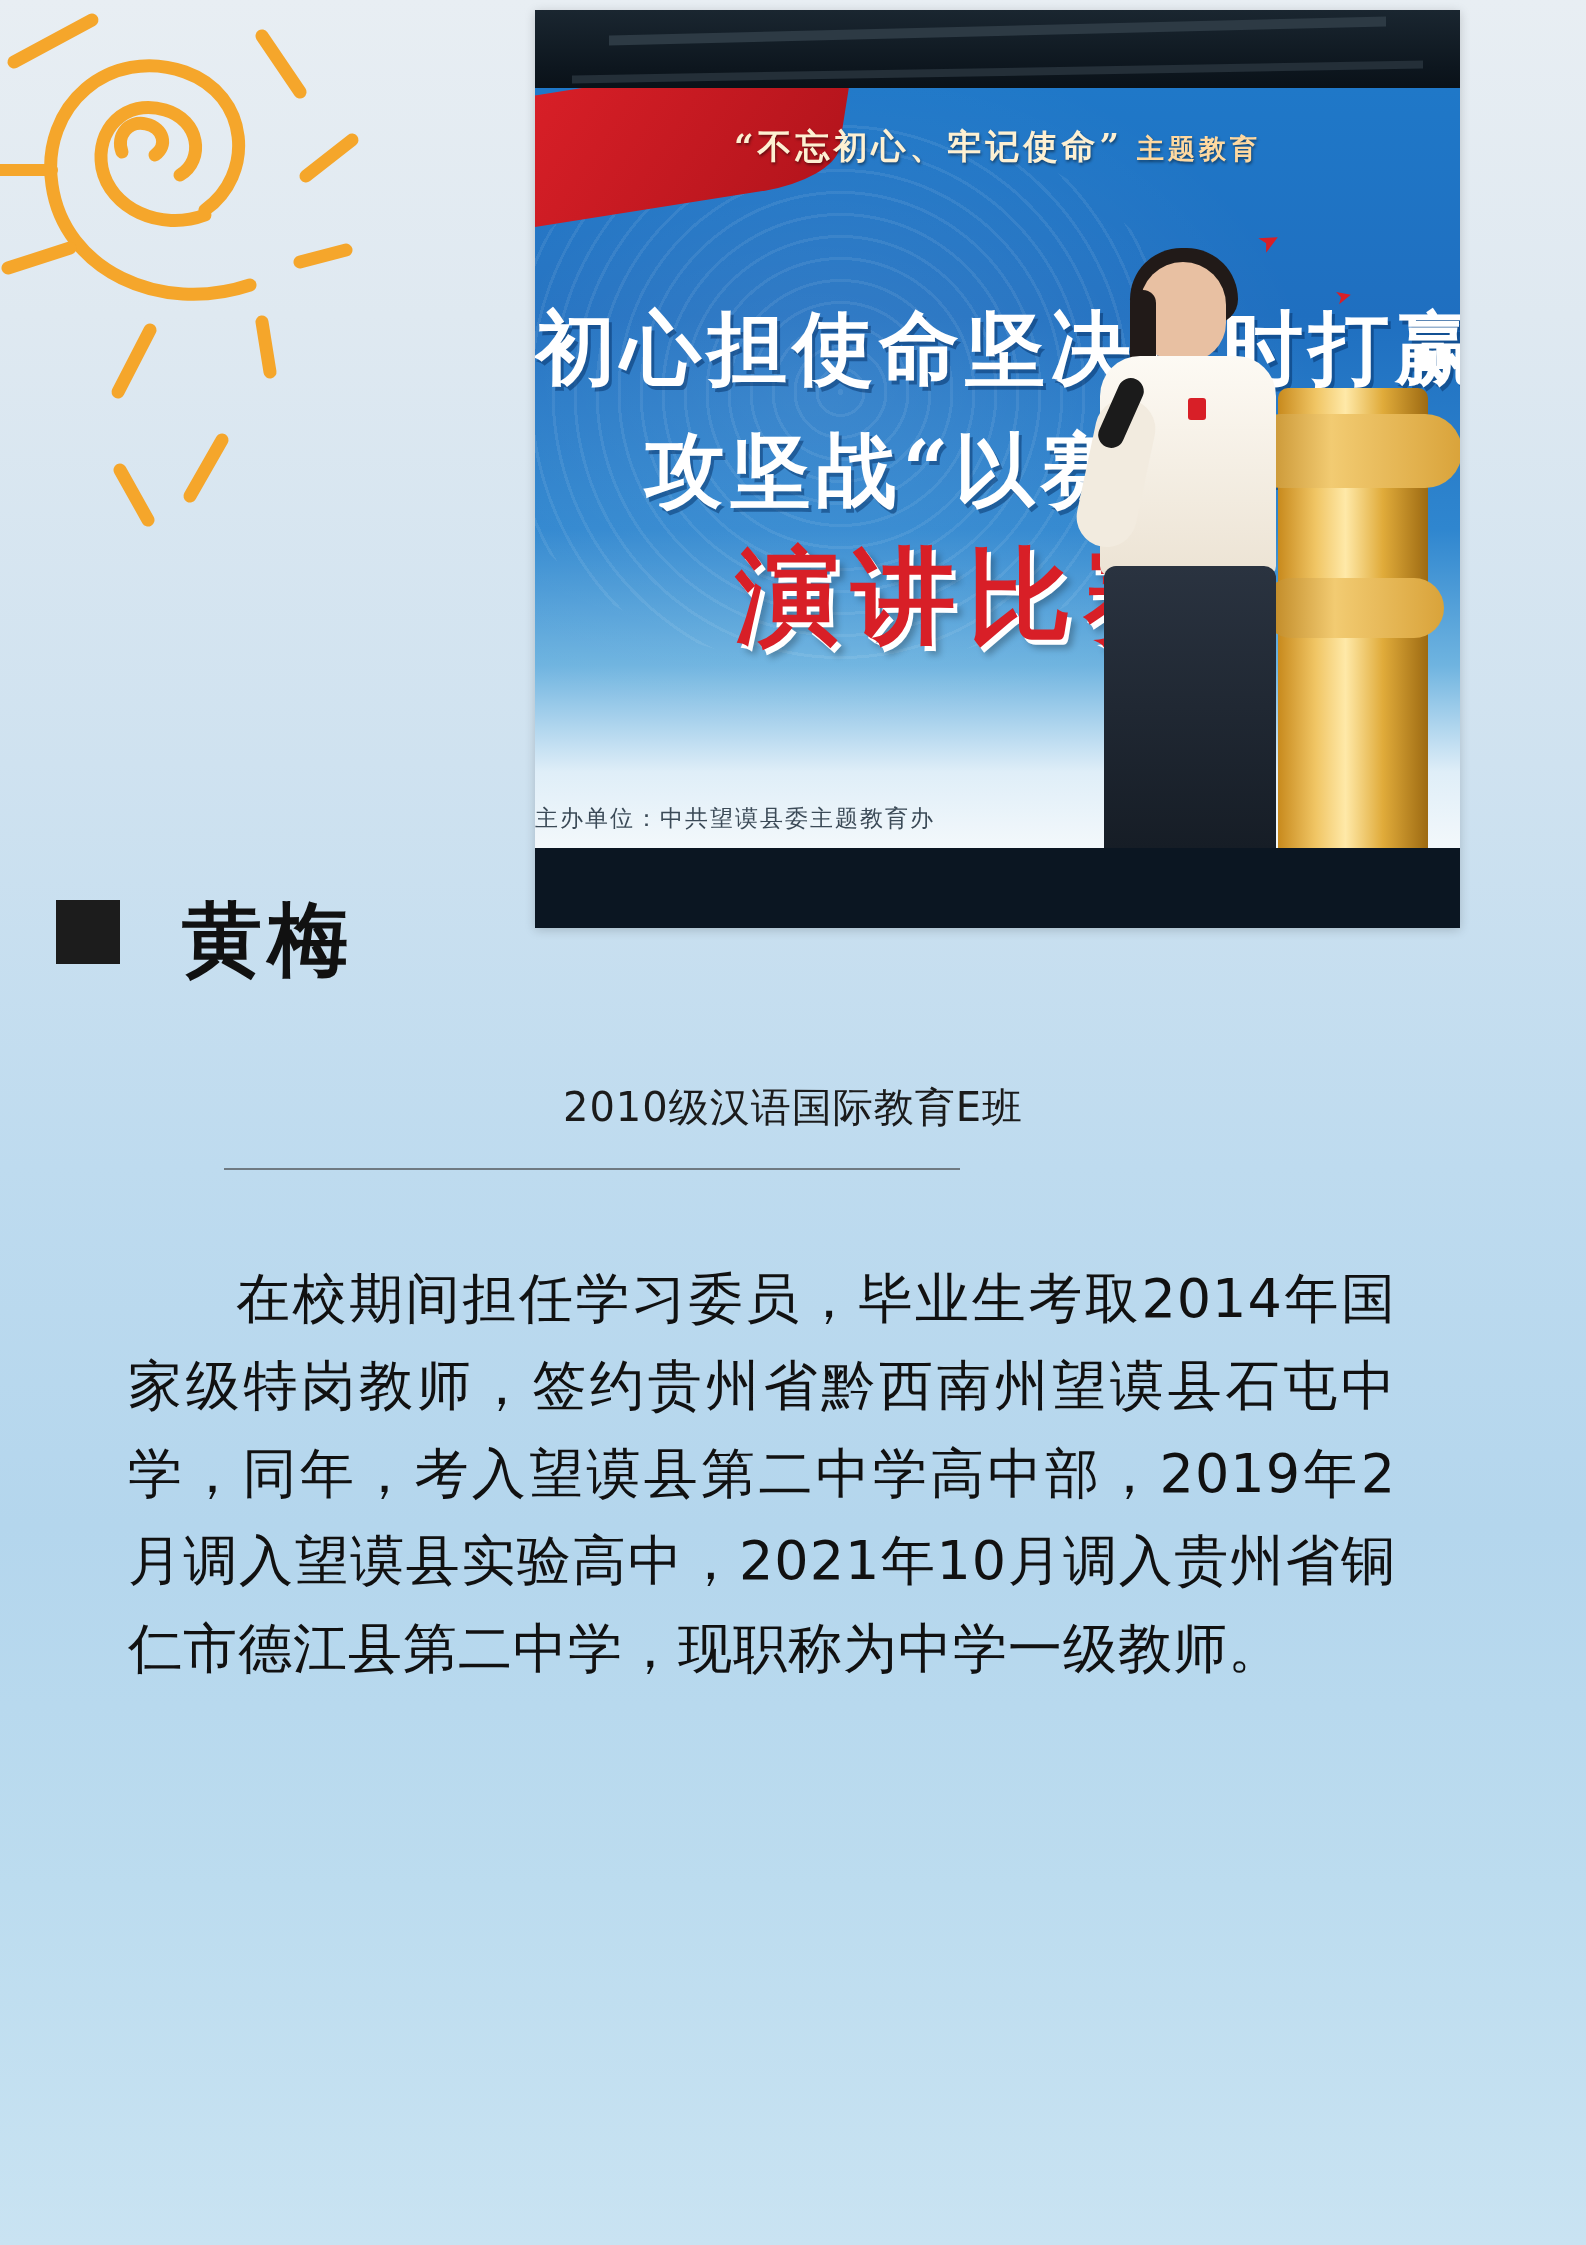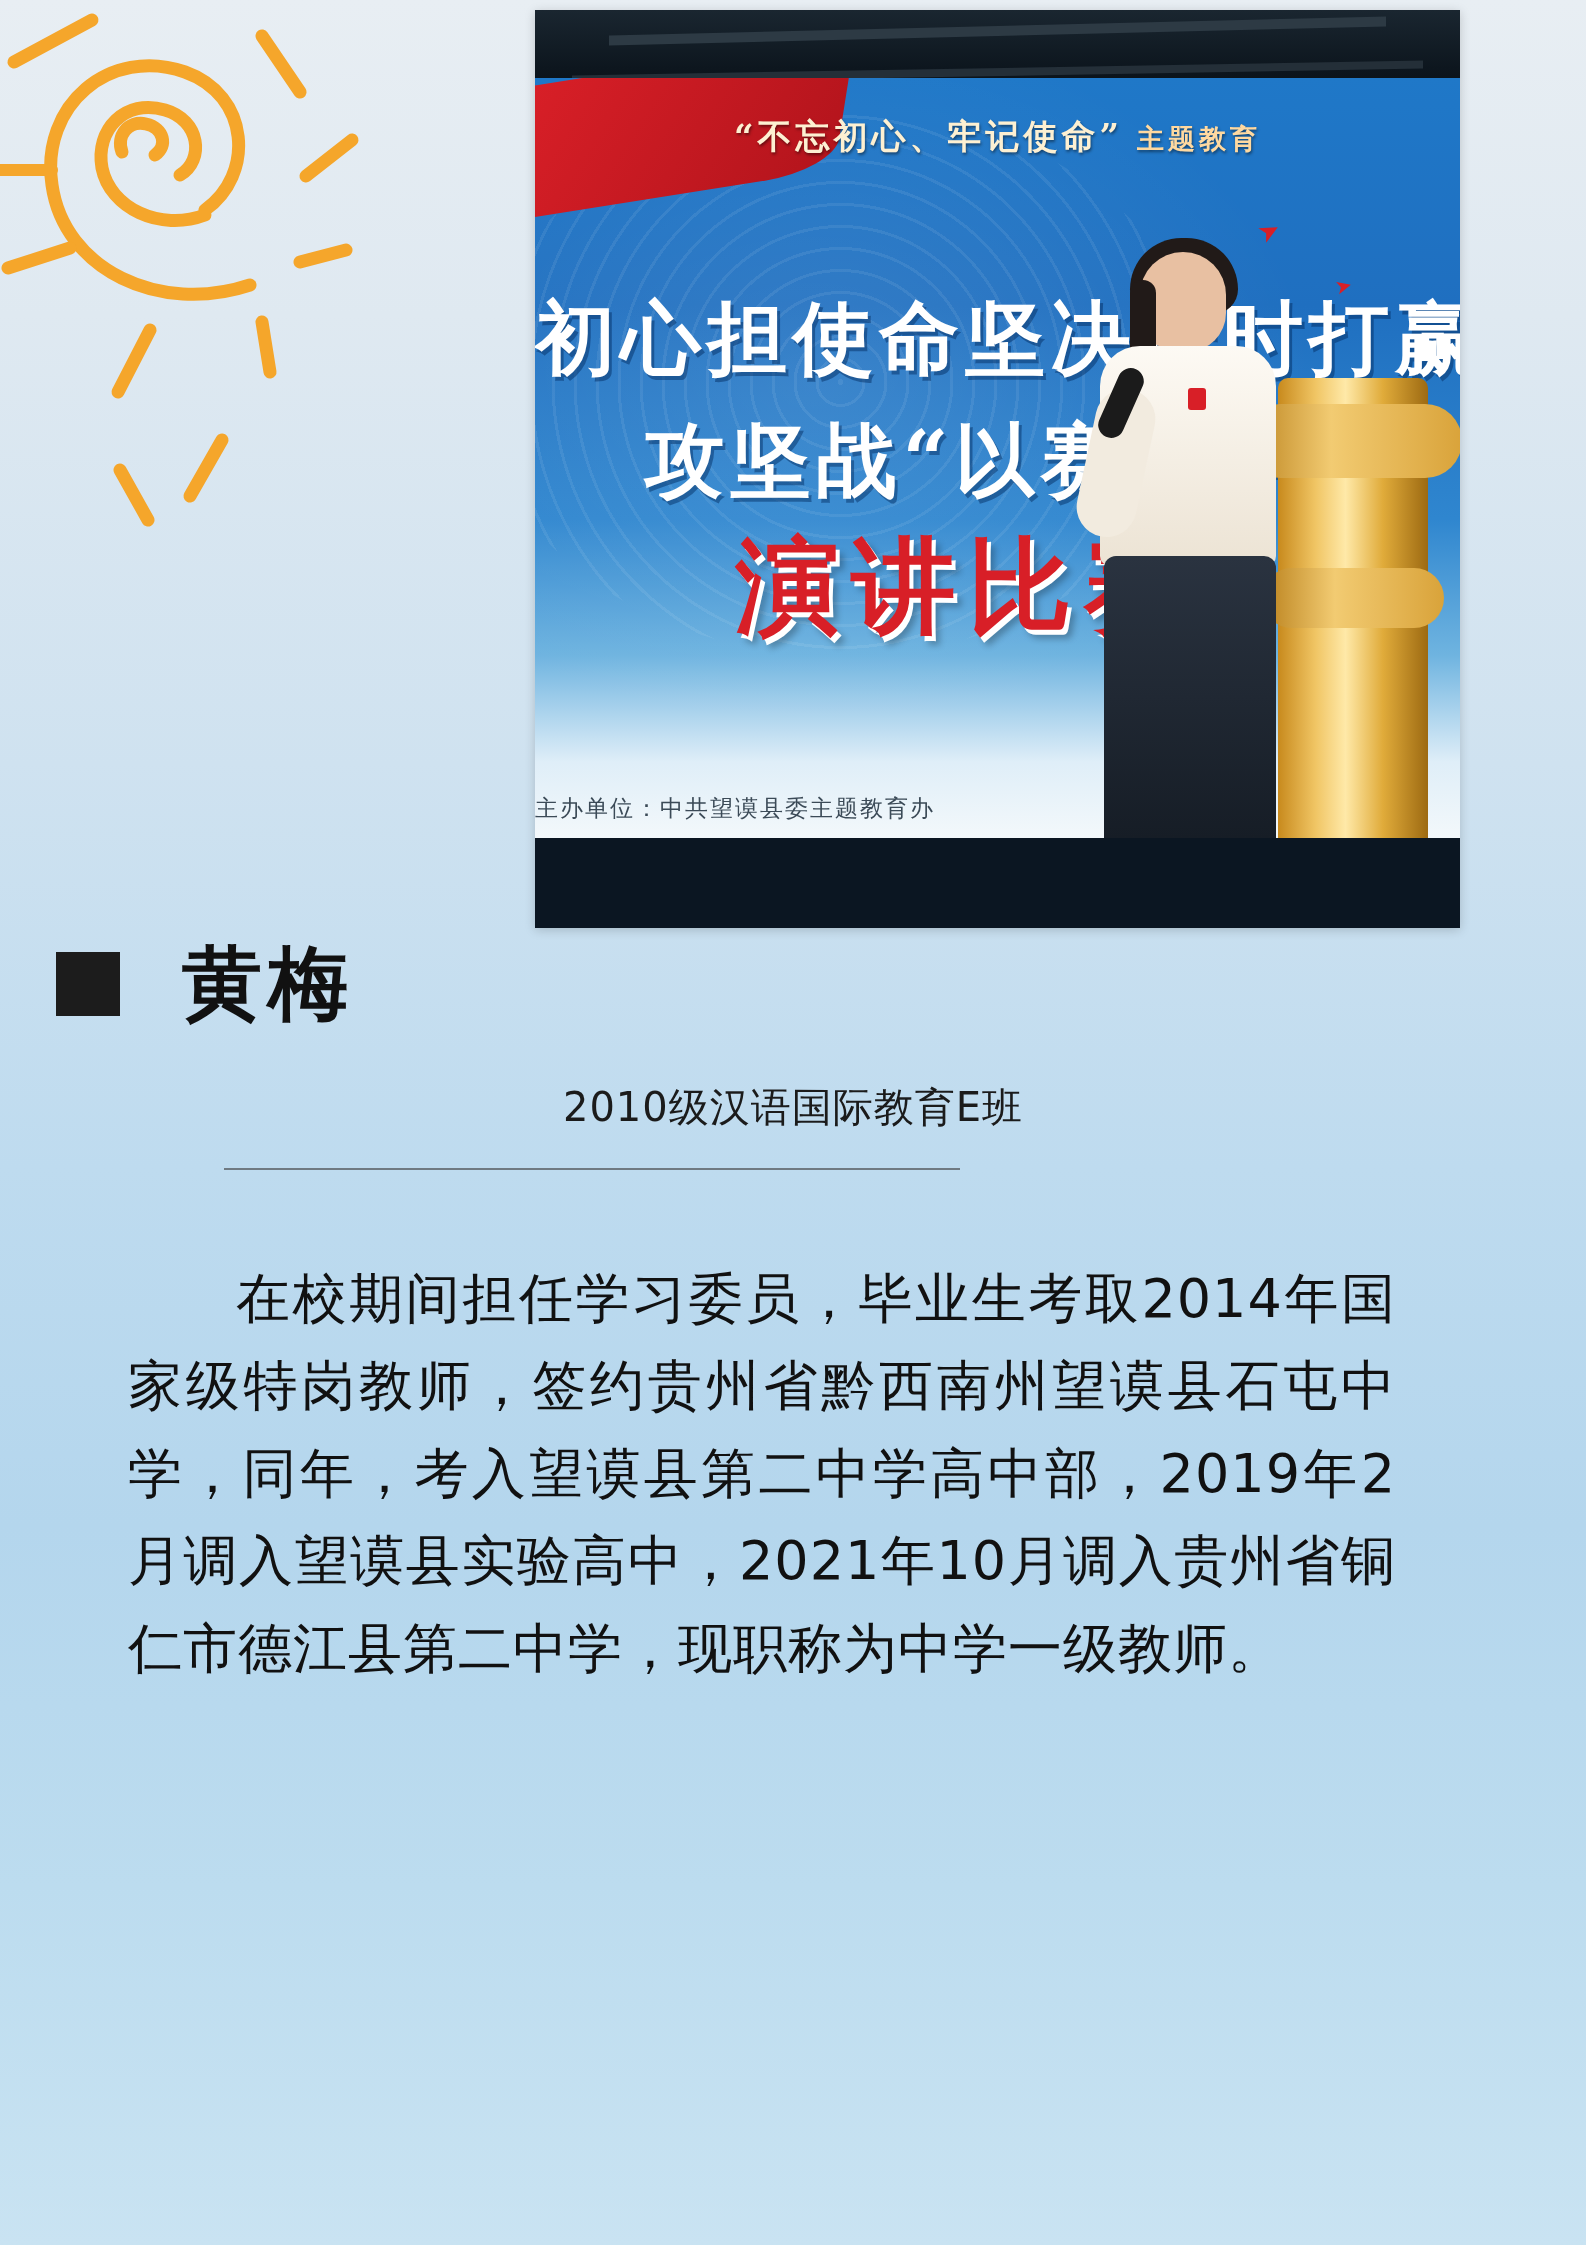--- a/index.html
+++ b/index.html
@@ -52,21 +52,21 @@
   .photo-ceiling:after {
     content: "";
     position: absolute;
     left: 4%; top: 58px; width: 92%; height: 8px;
     background: #242f38;
     transform: skewY(-1deg);
   }
   .banner {
     position: absolute;
     left: 0;
-    top: 68px;
+    top: 78px;
     width: 100%;
     height: 760px;
     background:
       radial-gradient(ellipse at 30% 40%, rgba(255,255,255,0.10) 0%, rgba(255,255,255,0) 55%),
       linear-gradient(180deg,#1f78c8 0%, #1f6fc0 30%, #2f86cf 58%, #6fb4e0 76%, #dfeef8 90%, #f3f8fb 100%);
     overflow: hidden;
   }
   .banner-rings {
     position: absolute;
     left: -6%;
@@ -238,22 +238,21 @@
     font-size: 26px;
     font-family: "DejaVu Sans", sans-serif;
   }
 
   
   .name-row {
     position: absolute;
     left: 56px;
     top: 900px;
     display: flex;
-    align-items: center;
-    margin-top: 44px;
+    align-items: flex-start;
   }
   .name-square {
     width: 64px;
     height: 64px;
     background: #1c1c1c;
     margin-right: 62px;
   }
   .name-text {
     font-size: 80px;
     font-weight: bold;

